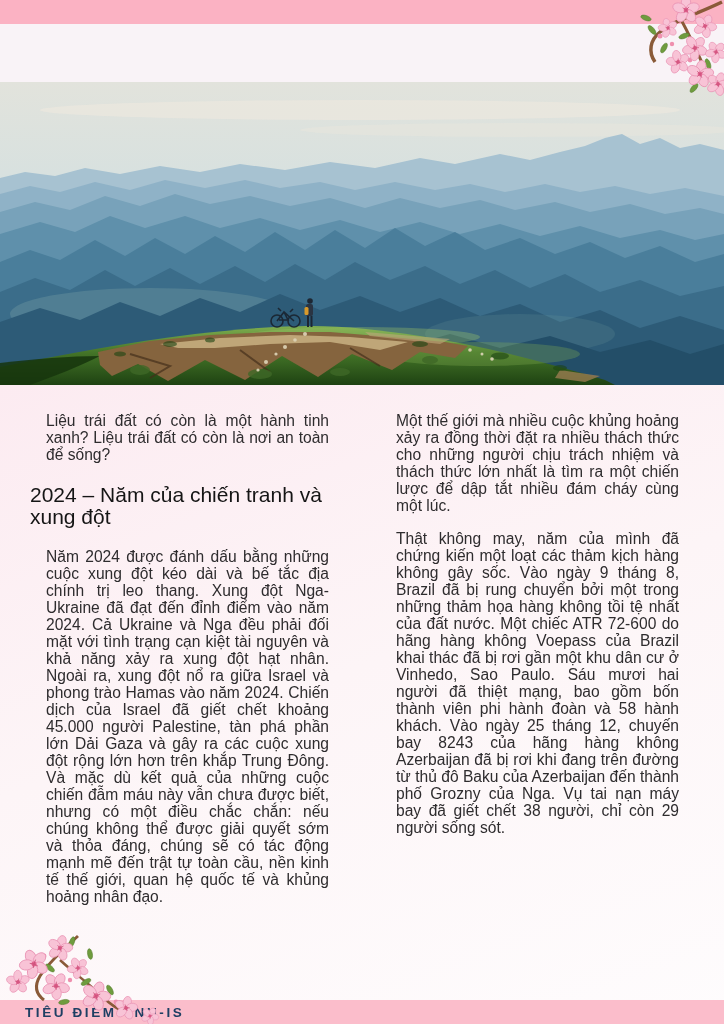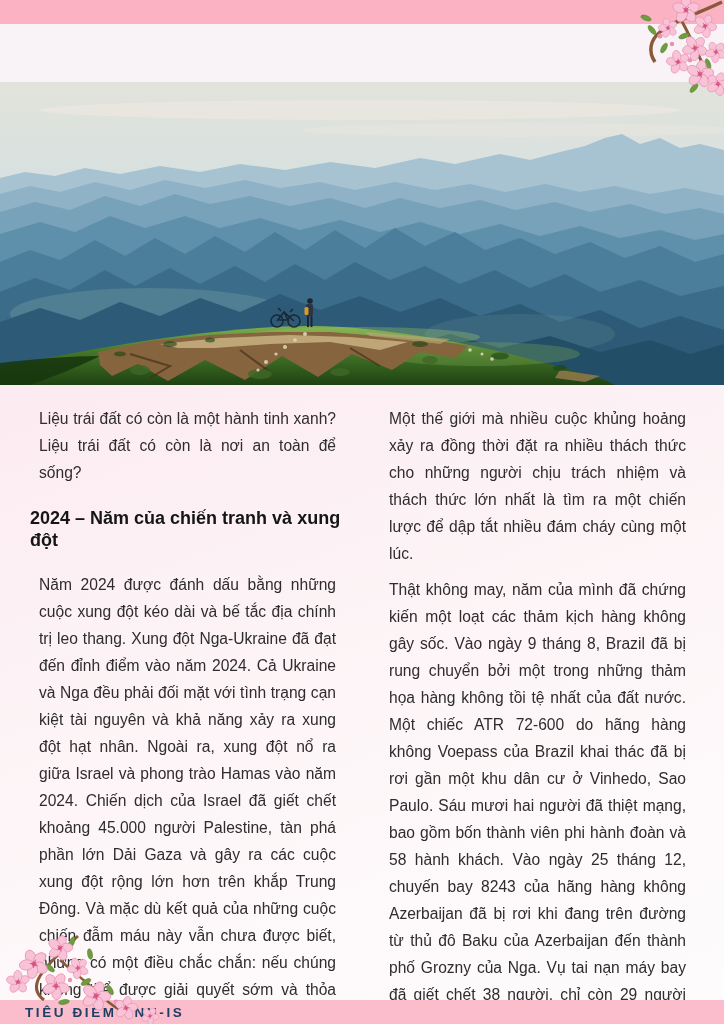--- a/index.html
+++ b/index.html
@@ -13,26 +13,26 @@
   .hero{position:absolute;top:82px;left:0;width:724px;height:303px;}
   .hero svg{display:block;}
   .deco-tr{position:absolute;top:0;right:0;z-index:5;}
   .deco-bl{position:absolute;left:0;bottom:0;z-index:6;}
   .content{
     position:absolute;top:396px;left:30px;width:665px;
     display:flex;gap:35px;z-index:2;
   }
   .col{width:315px;}
   .para{
-    margin:9px;text-align:justify;
-    font-size:15.6px;line-height:27px;color:#2e2c2e;
+    margin:16px;text-align:justify;
+    font-size:15.6px;line-height:17px;color:#2e2c2e;
   }
   .heading{
     margin:21px 0 20px 0;
-    font-size:18px;line-height:22px;font-weight:bold;color:#151515;
+    font-size:21px;line-height:22px;font-weight:normal;color:#151515;
     text-align:left;
   }
   .footer{
     position:absolute;left:0;bottom:0;width:724px;height:24px;background:#fbbdcb;
     display:flex;align-items:center;z-index:4;
   }
   .footer-label{
     padding-left:25px;font-size:13.5px;font-weight:bold;letter-spacing:2.6px;
     color:#1e3f63;
   }

